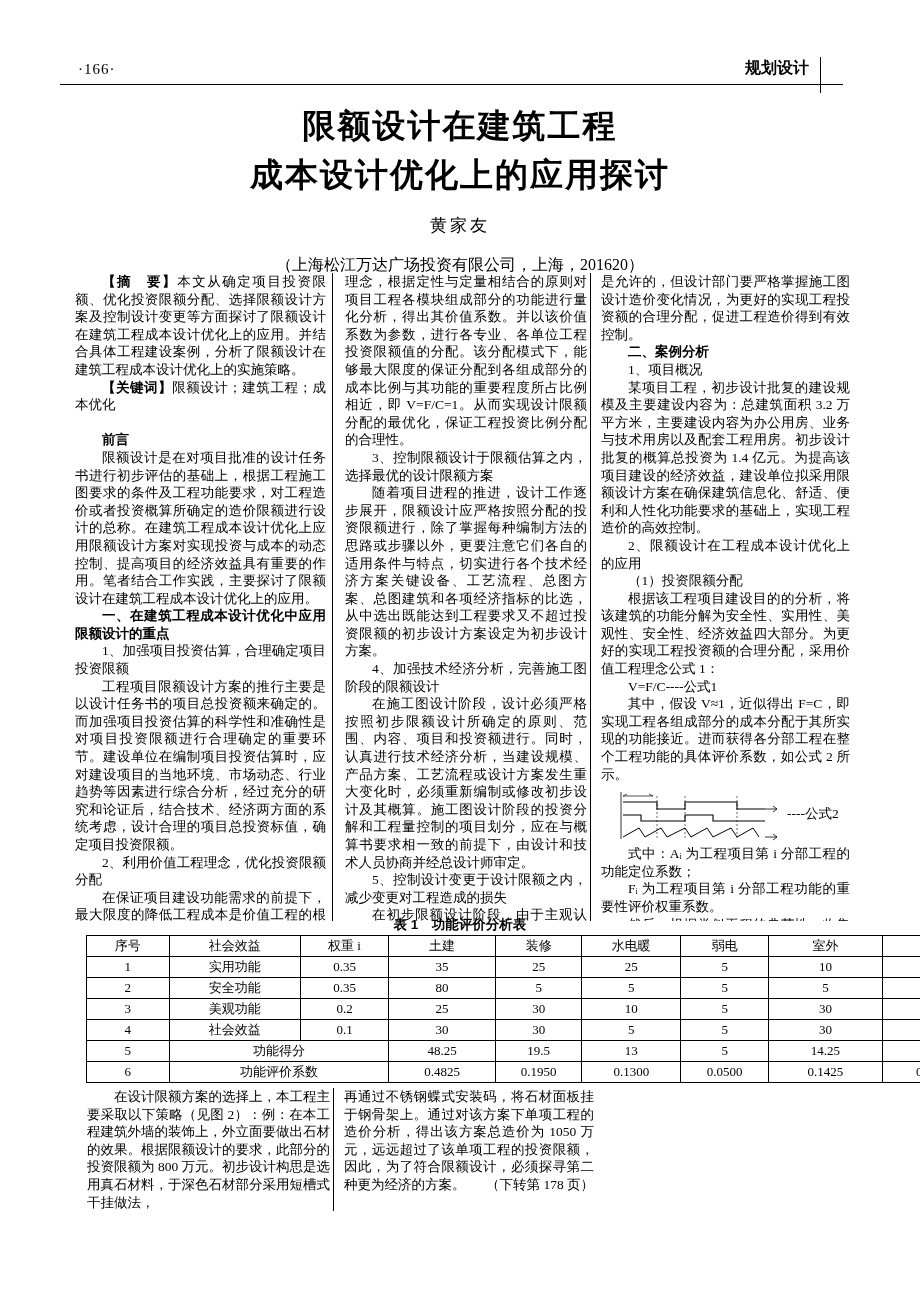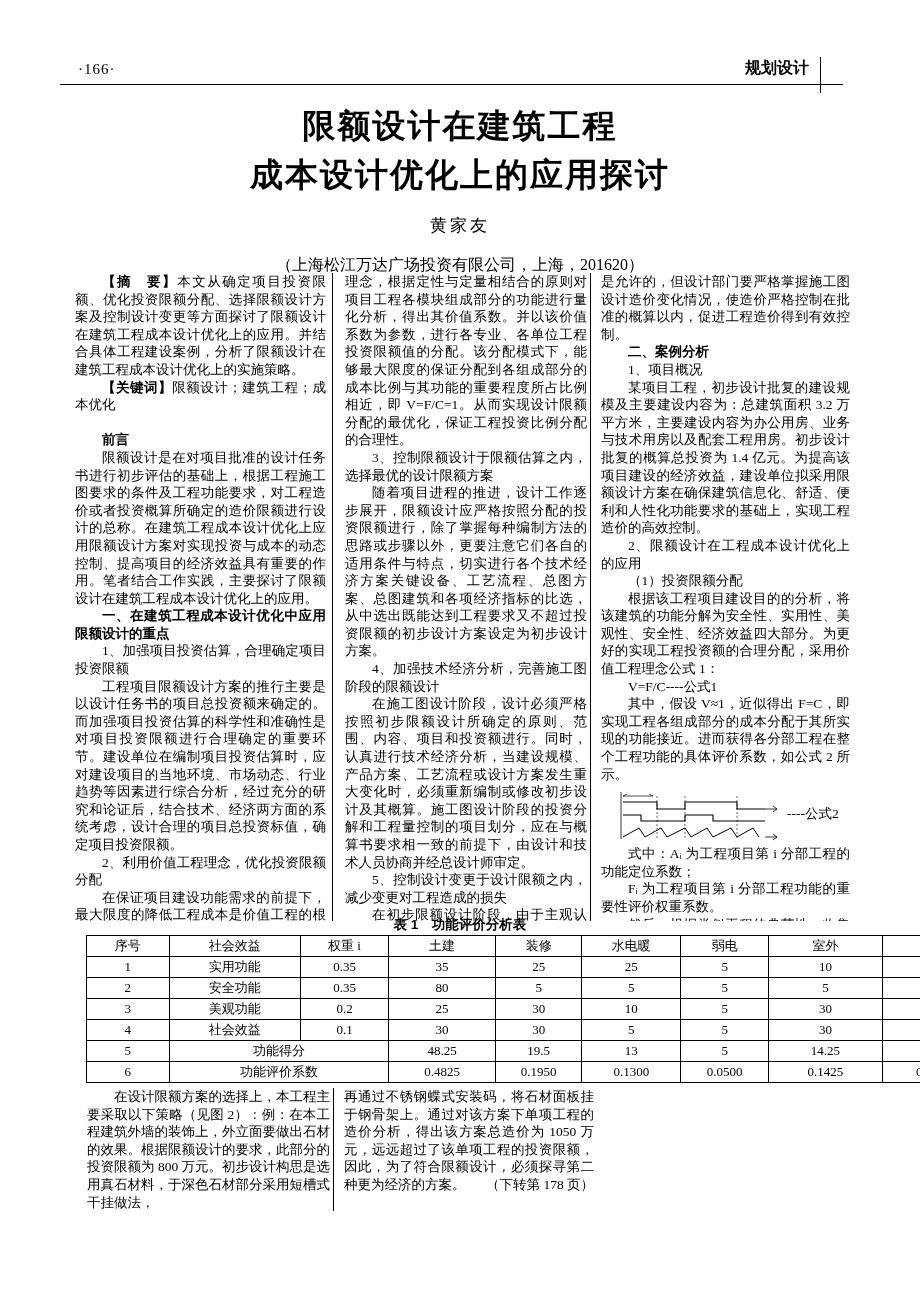--- a/index.html
+++ b/index.html
@@ -87,21 +87,21 @@
     <div class="col c2">
         <p class="cont">理念，根据定性与定量相结合的原则对项目工程各模块组成部分的功能进行量化分析，得出其价值系数。并以该价值系数为参数，进行各专业、各单位工程投资限额值的分配。该分配模式下，能够最大限度的保证分配到各组成部分的成本比例与其功能的重要程度所占比例相近，即 V=F/C=1。从而实现设计限额分配的最优化，保证工程投资比例分配的合理性。</p>
         <p class="p">3、控制限额设计于限额估算之内，选择最优的设计限额方案</p>
         <p class="p">随着项目进程的推进，设计工作逐步展开，限额设计应严格按照分配的投资限额进行，除了掌握每种编制方法的思路或步骤以外，更要注意它们各自的适用条件与特点，切实进行各个技术经济方案关键设备、工艺流程、总图方案、总图建筑和各项经济指标的比选，从中选出既能达到工程要求又不超过投资限额的初步设计方案设定为初步设计方案。</p>
         <p class="p">4、加强技术经济分析，完善施工图阶段的限额设计</p>
         <p class="p">在施工图设计阶段，设计必须严格按照初步限额设计所确定的原则、范围、内容、项目和投资额进行。同时，认真进行技术经济分析，当建设规模、产品方案、工艺流程或设计方案发生重大变化时，必须重新编制或修改初步设计及其概算。施工图设计阶段的投资分解和工程量控制的项目划分，应在与概算书要求相一致的前提下，由设计和技术人员协商并经总设计师审定。</p>
         <p class="p">5、控制设计变更于设计限额之内，减少变更对工程造成的损失</p>
         <p class="p">在初步限额设计阶段，由于主观认识的偏差以及工程外部条件的制约往往会导致施工图设计阶段或施工过程中概算价值变化的局部修改和变更。这些变更在工程建设的中</p>
       </div>
     <div class="col c3">
-        <p class="cont">是允许的，但设计部门要严格掌握施工图设计造价变化情况，使造价严格控制在批准的概算以内，促进工程造价得到有效控制。</p>
+        <p class="cont">是允许的，但设计部门要严格掌握施工图设计造价变化情况，为更好的实现工程投资额的合理分配，促进工程造价得到有效控制。</p>
         <p class="h">二、案例分析</p>
         <p class="p">1、项目概况</p>
         <p class="p">某项目工程，初步设计批复的建设规模及主要建设内容为：总建筑面积 3.2 万平方米，主要建设内容为办公用房、业务与技术用房以及配套工程用房。初步设计批复的概算总投资为 1.4 亿元。为提高该项目建设的经济效益，建设单位拟采用限额设计方案在确保建筑信息化、舒适、便利和人性化功能要求的基础上，实现工程造价的高效控制。</p>
         <p class="p">2、限额设计在工程成本设计优化上的应用</p>
         <p class="p">（1）投资限额分配</p>
         <p class="p">根据该工程项目建设目的的分析，将该建筑的功能分解为安全性、实用性、美观性、安全性、经济效益四大部分。为更好的实现工程投资额的合理分配，采用价值工程理念公式 1：</p>
         <p class="formula">V=F/C----公式1</p>
         <p class="p">其中，假设 V≈1，近似得出 F=C，即实现工程各组成部分的成本分配于其所实现的功能接近。进而获得各分部工程在整个工程功能的具体评价系数，如公式 2 所示。</p>
         <div class="fig-row">
     <svg width="172" height="56" viewBox="0 0 172 56">

